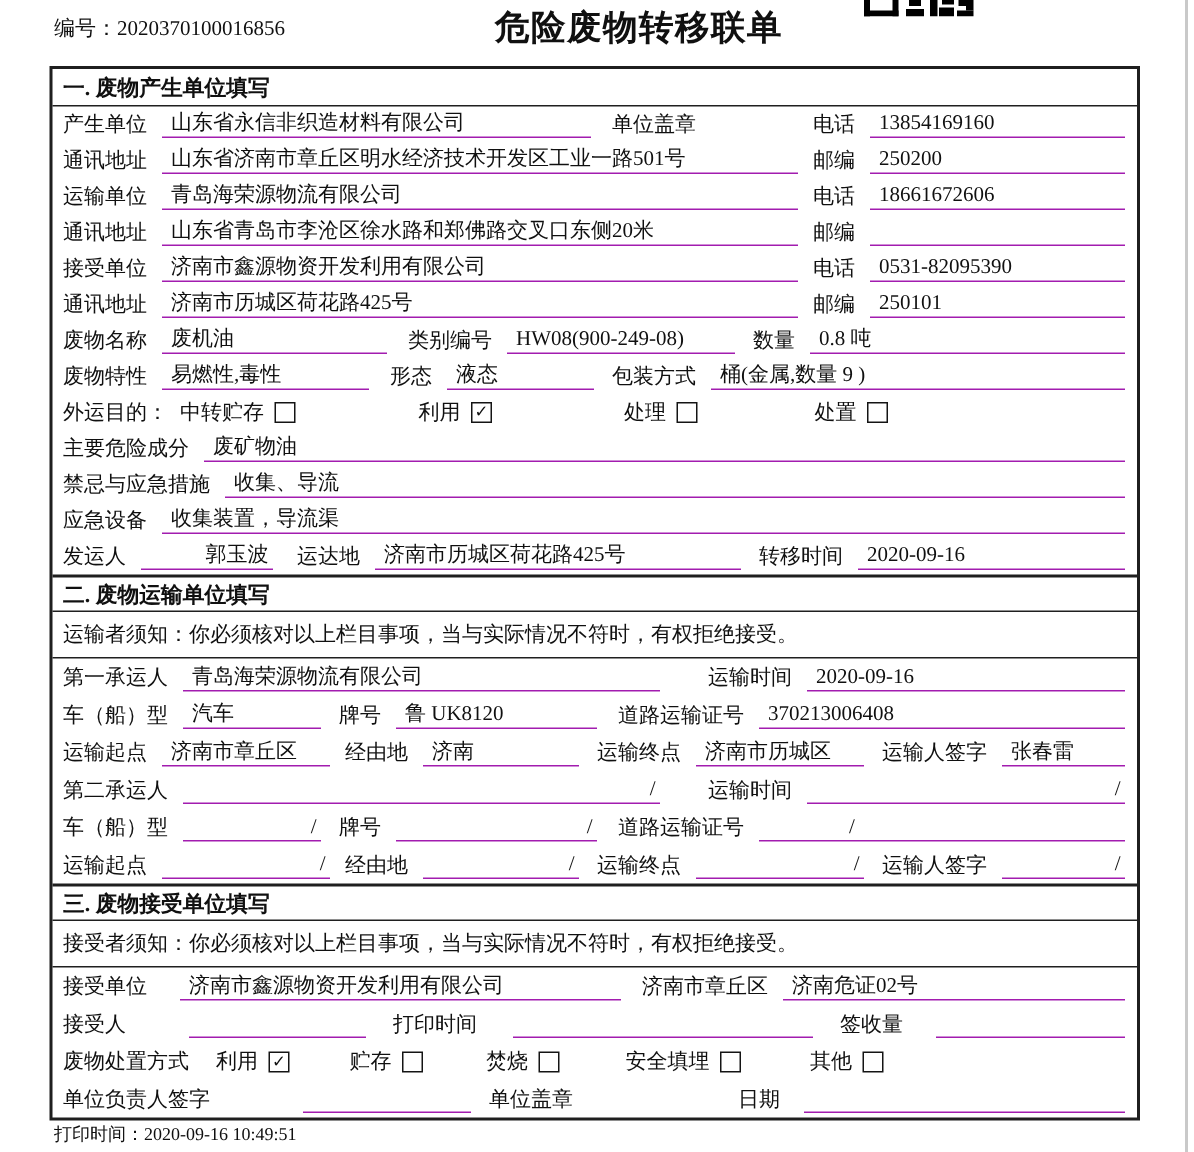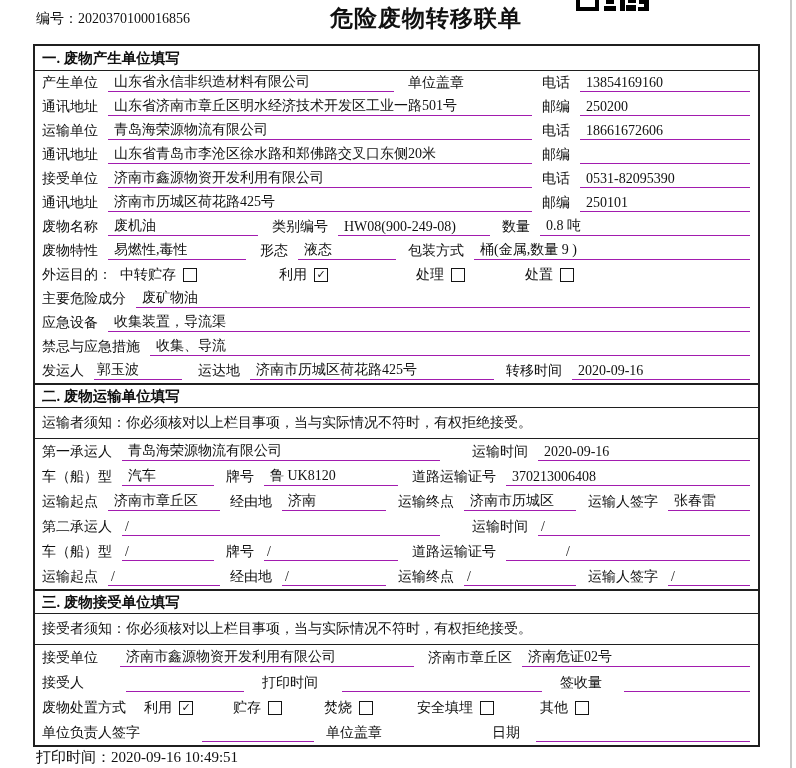--- a/index.html
+++ b/index.html
@@ -21,27 +21,27 @@
   .sec.mid{border-top:2px solid #1f1f1f;}
   .notice{height:31px;display:flex;align-items:center;padding:0 7px;box-sizing:border-box;
           font-size:14px;border-bottom:1px solid #1f1f1f;white-space:nowrap;}
   .row{display:flex;align-items:flex-end;height:24px;box-sizing:border-box;
        padding:0 8px 3px 7px;font-size:14px;}
   .row.h25{height:25px;}
   .lbl{white-space:nowrap;}
   .val{border-bottom:1px solid #a21caf;padding:0 3px 0 6px;white-space:nowrap;
        margin-left:10px;box-sizing:border-box;overflow:hidden;}
   .fill{flex:1;font-family:Liberation Serif, serif;}
-  .ctr{text-align:left;padding-left:3px;}
+  .ctr{text-align:right;padding-left:3px;}
   .push{margin-left:auto;}
   .opt{display:flex;align-items:flex-end;white-space:nowrap;}
   .cb{display:inline-flex;align-items:center;justify-content:center;flex:none;
       width:12px;height:12px;border:1px solid #141414;margin-left:7px;margin-bottom:2px;
       font-size:11px;line-height:12px;font-family:"DejaVu Sans",sans-serif;}
-  .print-line{position:absolute;left:36px;top:748px;font-size:15px;white-space:nowrap;}
+  .print-line{position:absolute;left:36px;top:748px;font-size:12px;white-space:nowrap;}
 </style>
 </head>
 <body>
 
 <div class="serial"><span>编号：</span><span>2020370100016856</span></div>
 <div class="doc-title">危险废物转移联单</div>
 
 <svg class="qr-frag" width="74" height="11" viewBox="0 0 74 11">
   <g fill="#000">
     <rect x="0" y="0" width="4" height="11"></rect>
@@ -132,39 +132,39 @@
       <span class="cb"></span>
     </span>
     <span class="opt" style="margin-left:82px">
       <span class="lbl">利用</span>
       <span class="cb">✓</span>
     </span>
     <span class="opt" style="margin-left:88px">
       <span class="lbl">处理</span>
       <span class="cb"></span>
     </span>
-    <span class="opt" style="margin-left:60px">
+    <span class="opt" style="margin-left:78px">
       <span class="lbl">处置</span>
       <span class="cb"></span>
     </span>
   </div>
 
   <div class="row">
     <span class="lbl">主要危险成分</span>
     <span class="val fill">废矿物油</span>
   </div>
 
   <div class="row">
+    <span class="lbl">禁忌与应急措施</span>
+    <span class="val fill">收集、导流</span>
+  </div>
+
+  <div class="row">
     <span class="lbl">应急设备</span>
     <span class="val fill">收集装置，导流渠</span>
-  </div>
-
-  <div class="row">
-    <span class="lbl">禁忌与应急措施</span>
-    <span class="val fill">收集、导流</span>
   </div>
 
   <div class="row">
     <span class="lbl">发运人</span>
     <span class="val ctr" style="width:88px">郭玉波</span>
     <span class="lbl" style="margin-left:16px">运达地</span>
     <span class="val" style="width:244px">济南市历城区荷花路425号</span>
     <span class="lbl" style="margin-left:12px">转移时间</span>
     <span class="val fill">2020-09-16</span>
   </div>

